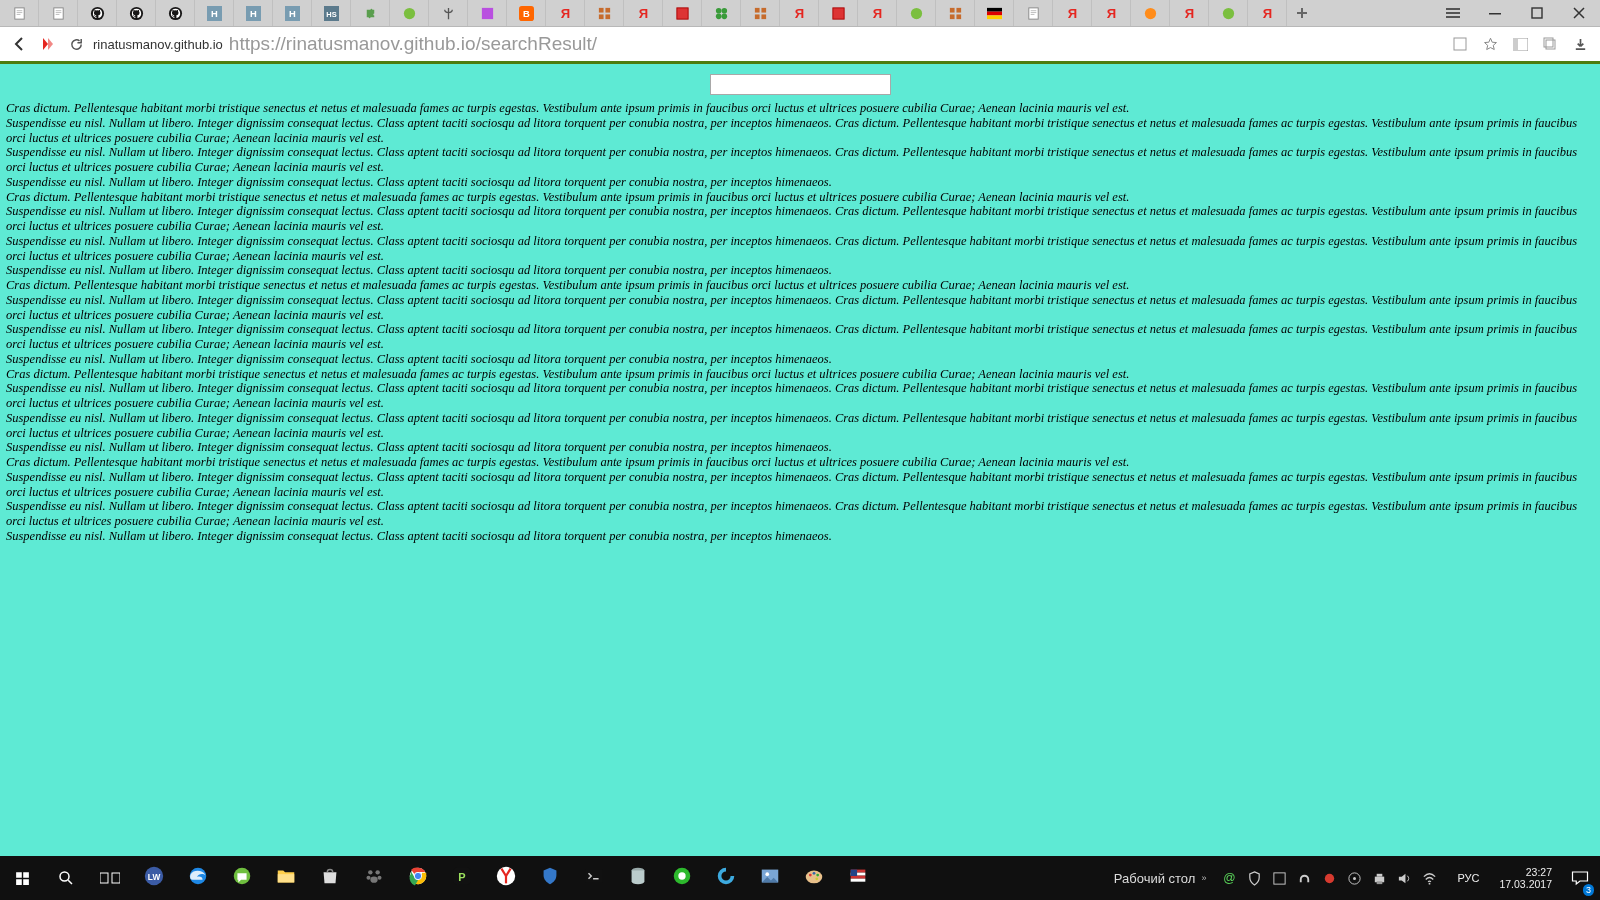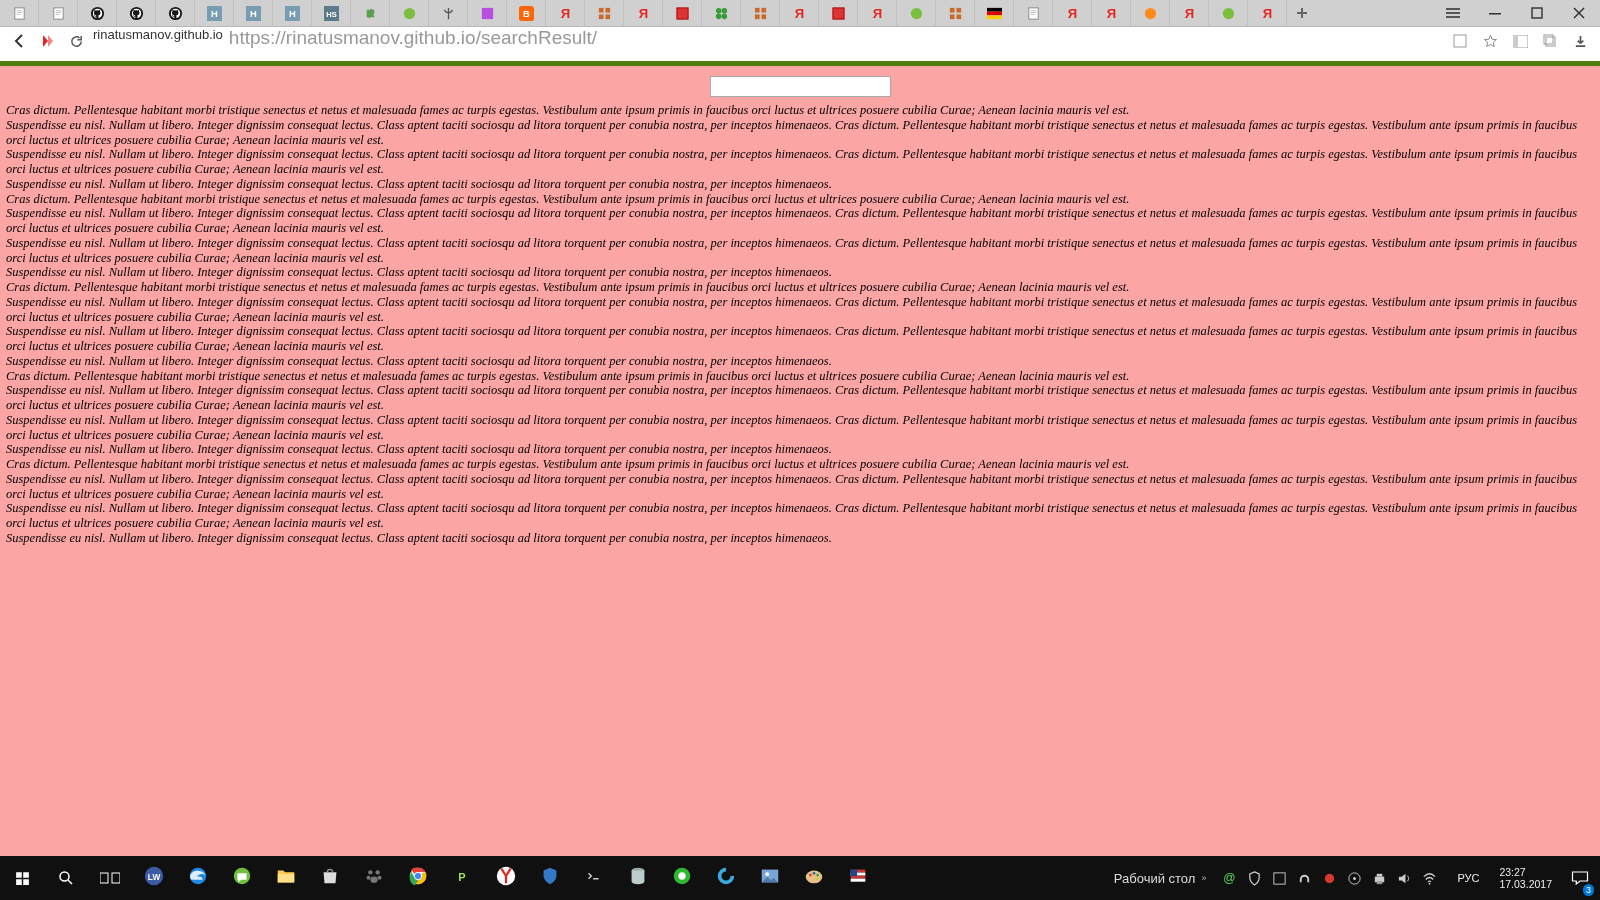--- a/index.html
+++ b/index.html
@@ -8,46 +8,46 @@
   
   .tabstrip{display:flex;align-items:stretch;background:#d0d0d0;height:26px;border-bottom:1px solid #b8b8b8}
   .tab{flex:0 0 38px;display:flex;align-items:center;justify-content:center;border-right:1px solid #c0c0c0;font-size:11px;color:#555;cursor:default}
   .tab svg{display:block}
   .newtab{flex:0 0 30px;display:flex;align-items:center;justify-content:center;color:#666}
   .tabstrip-spacer{flex:1}
   .winctl{display:flex}
   .winbtn{width:42px;display:flex;align-items:center;justify-content:center;color:#444}
 
   
-  .addr{display:flex;height:34px;background:#fff;border-bottom:5px solid #4d7c0f;padding:0 6px}
+  .addr{display:flex;align-items:center;height:34px;background:#fff;border-bottom:3px solid #4d7c0f;padding:0 6px}
   .addr .ibtn{width:28px;height:28px;display:flex;align-items:center;justify-content:center;color:#555;border-radius:3px}
   .addr .host{font-size:13px;color:#333;margin:0 6px 0 3px}
   .addr .url{font-size:19px;color:#999;flex:1}
   .addr .right-icons{display:flex;gap:2px}
 
   
-  .page{flex:1;overflow:auto;background:#fca5a5}
+  .page{flex:1;overflow:auto;background:#5eead4}
   .pg-inner{padding:6px 6px 0 6px}
   .searchbox-wrap{display:flex;justify-content:center;margin:4px 0 6px}
   .searchbox{width:173px;height:17px;border:1px solid #a8a8a8;padding:1px 3px;font-size:12px;background:#fff}
   .line{font-size:12.5px;line-height:1.18;color:#000;font-style:italic;font-family:Georgia,"Times New Roman",serif}
 
   
   .taskbar{height:44px;background:#101010;display:flex;align-items:center;color:#fff;position:relative}
   .tb-left{display:flex;align-items:center;height:100%}
   .tb-btn{width:44px;height:100%;display:flex;align-items:center;justify-content:center}
   .tb-apps{display:flex;height:100%}
   .tb-app{width:44px;height:100%;display:flex;align-items:center;justify-content:center}
   .tb-spacer{flex:1}
   .tb-desk{font-size:13px;color:#ddd;margin-right:6px}
   .chev{font-size:9px;color:#bbb;margin-right:8px}
   .tray{display:flex;align-items:center;gap:10px;padding:0 8px;height:100%}
   .tray svg{display:block}
   .lang{font-size:11px;color:#eee;margin:0 12px}
-  .clock{display:flex;flex-direction:column;align-items:flex-start;justify-content:center;font-size:10.5px;line-height:1.15;padding:0 8px;color:#eee}
+  .clock{display:flex;flex-direction:column;align-items:flex-end;justify-content:center;font-size:10.5px;line-height:1.15;padding:0 8px;color:#eee}
   .notif{width:40px;height:100%;display:flex;align-items:center;justify-content:center;position:relative}
   .notif-badge{position:absolute;bottom:4px;right:6px;background:#0078d7;color:#fff;font-size:9px;border-radius:7px;padding:0 3px;line-height:12px}
 </style>
 </head>
 <body>
 <div class="root">
 
 <div class="tabstrip">
   <div id="tabs-mount" style="display:flex">
         <div class="tab">

